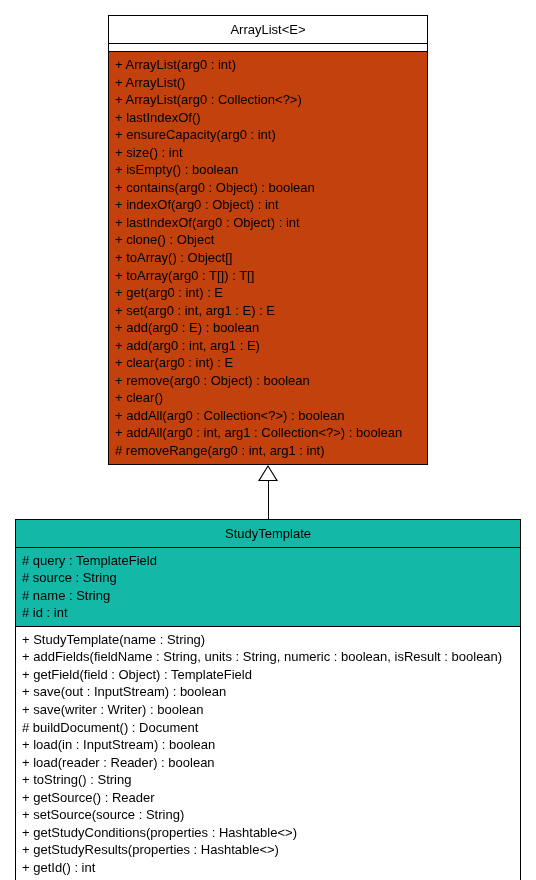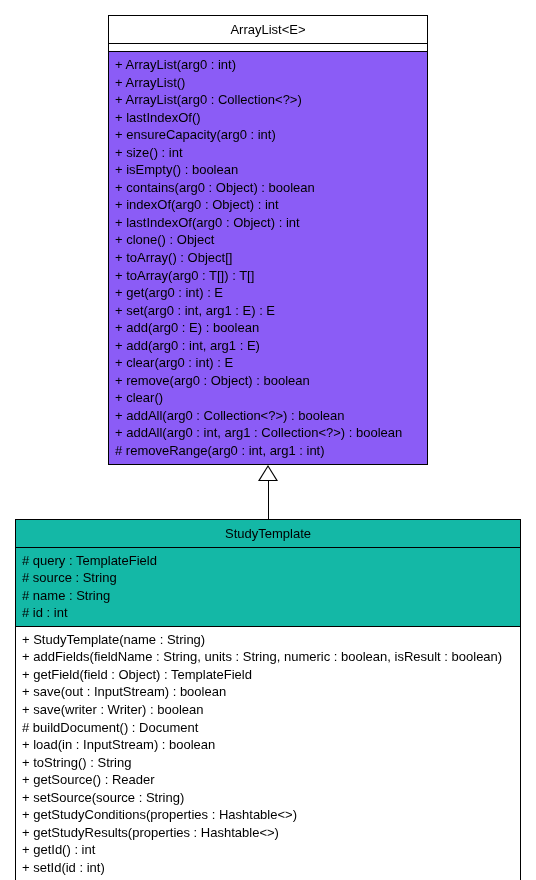--- a/index.html
+++ b/index.html
@@ -33,21 +33,21 @@
   .section.title {
     text-align: center;
     font-weight: normal;
     padding: 6px;
   }
   .section.empty {
     height: 8px;
     padding: 0;
   }
   .section.members {
-    background: #8b5cf6;
+    background: #c2410c;
   }
   .child .section.members {
     background: #fff;
   }
   .child .section.title,
   .child .section.attrs {
     background: #14b8a6;
   }
   .member {
     line-height: 1.35;
@@ -146,20 +146,21 @@
         <div class="member"># id : int</div>
       </div>
     <div class="section members" id="child-members">
         <div class="member">+ StudyTemplate(name : String)</div>
         <div class="member">+ addFields(fieldName : String, units : String, numeric : boolean, isResult : boolean)</div>
         <div class="member">+ getField(field : Object) : TemplateField</div>
         <div class="member">+ save(out : InputStream) : boolean</div>
         <div class="member">+ save(writer : Writer) : boolean</div>
         <div class="member"># buildDocument() : Document</div>
         <div class="member">+ load(in : InputStream) : boolean</div>
+        <div class="member">+ load(reader : Reader) : boolean</div>
         <div class="member">+ toString() : String</div>
         <div class="member">+ getSource() : Reader</div>
         <div class="member">+ setSource(source : String)</div>
         <div class="member">+ getStudyConditions(properties : Hashtable&lt;&gt;)</div>
         <div class="member">+ getStudyResults(properties : Hashtable&lt;&gt;)</div>
         <div class="member">+ getId() : int</div>
         <div class="member">+ setId(id : int)</div>
       </div>
   </div>
 

